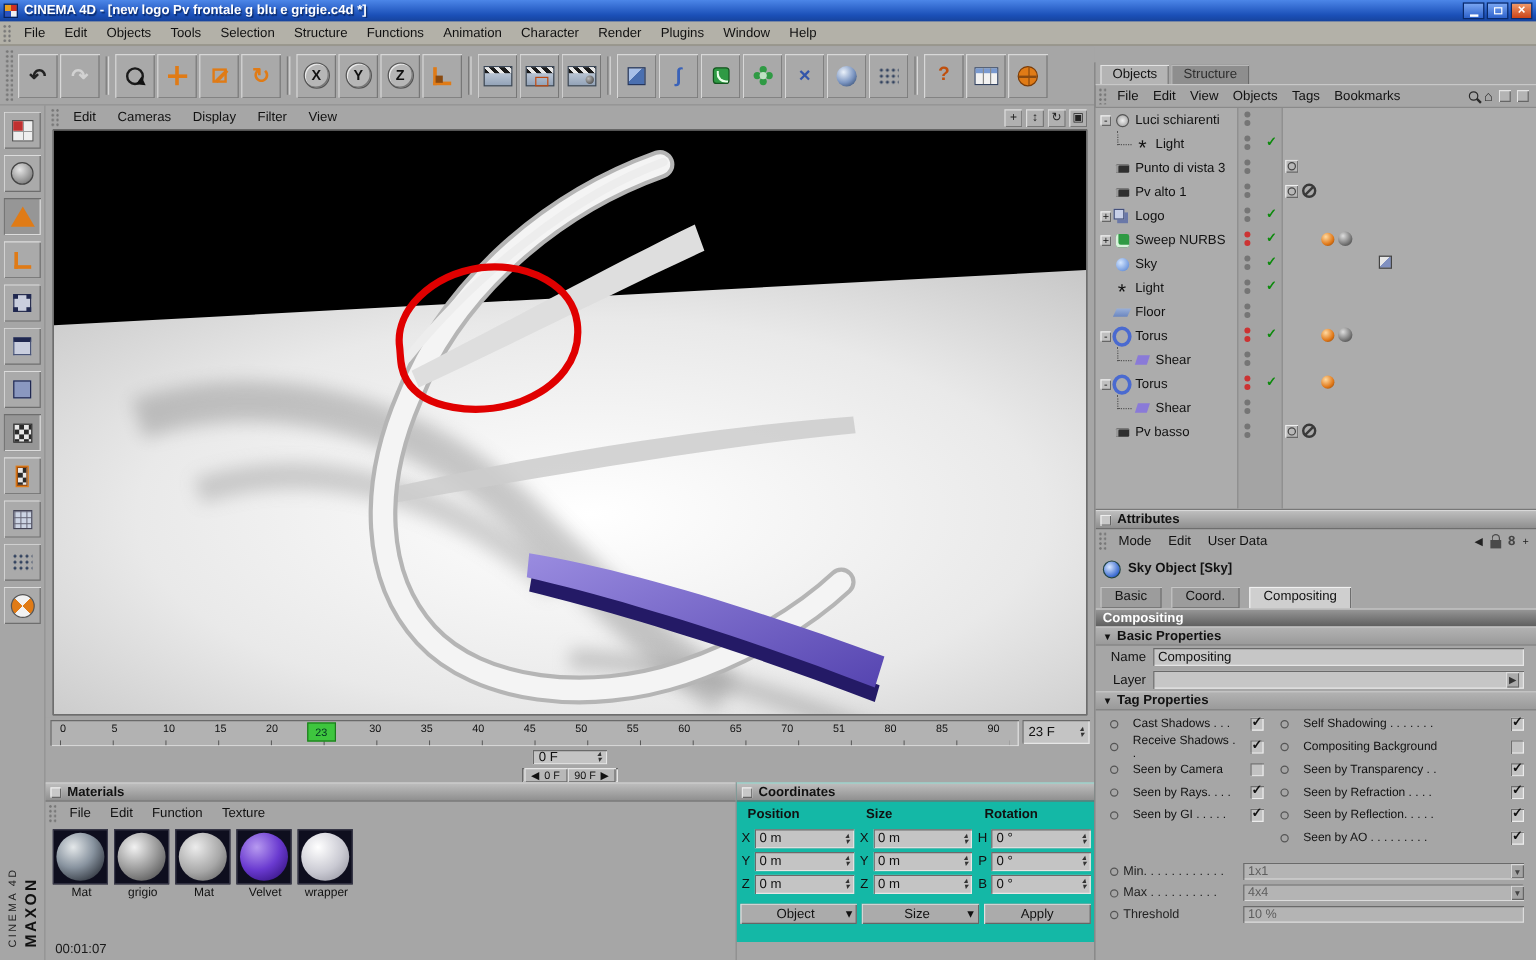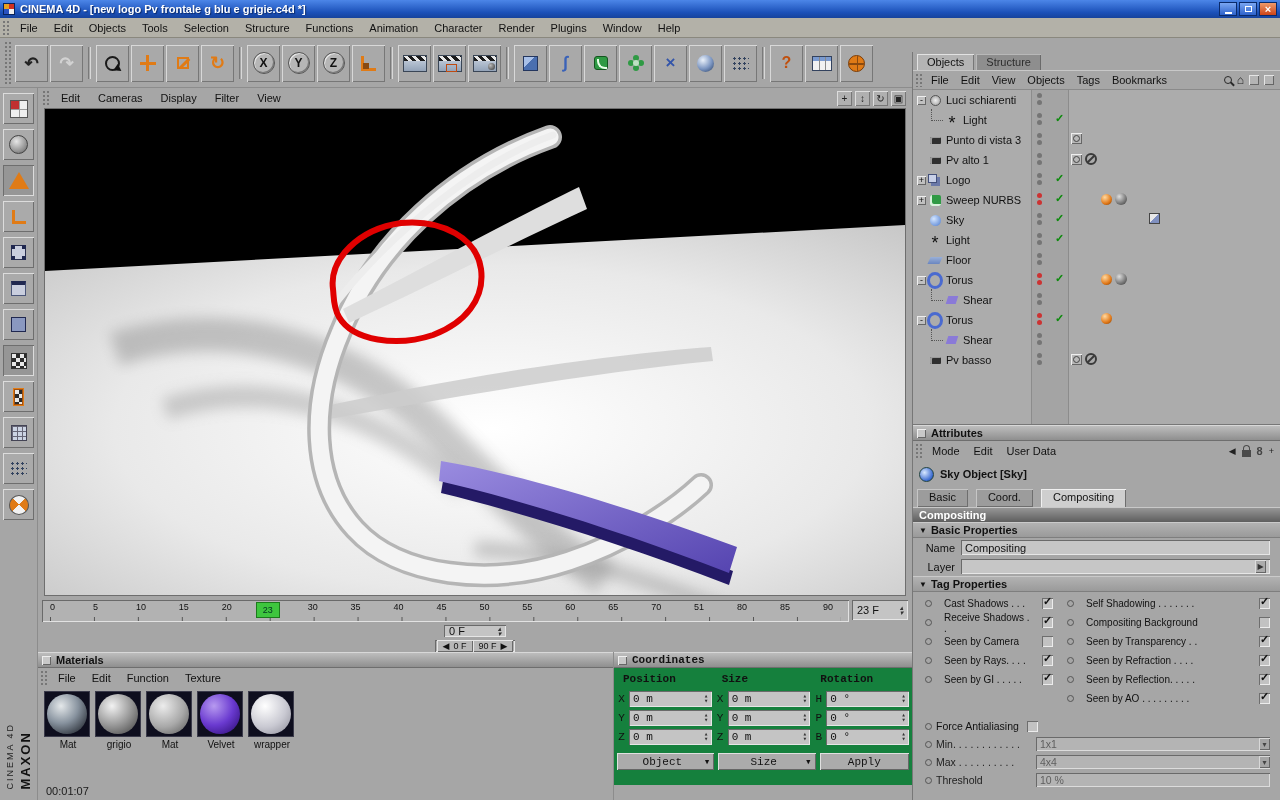--- a/index.html
+++ b/index.html
@@ -155,21 +155,21 @@
   .sphere { width:40px; height:40px; border-radius:50%; }
   .sp-earth  { background:radial-gradient(circle at 35% 30%, #e4e8ea, #88939f 45%, #3a4049 80%, #16181c); }
   .sp-gray   { background:radial-gradient(circle at 35% 30%, #f2f2f2, #9a9a9a 50%, #3c3c3c); }
   .sp-gray2  { background:radial-gradient(circle at 35% 30%, #ececec, #a8a8a8 55%, #555); }
   .sp-velvet { background:radial-gradient(circle at 35% 30%, #b79af0, #6a3ad0 50%, #26086a); }
   .sp-wrap   { background:radial-gradient(circle at 35% 30%, #ffffff, #c9c9d2 55%, #8a8a96); }
   .mat-name { font-size:10px; text-align:center; padding-top:2px; }
   #doc-time { position:absolute; left:8px; bottom:3px; font-size:11px; color:#1a1a1a; }
 
   
-  #coordinates { position:absolute; left:614px; top:652px; width:298px; height:133px; background:#15803d;font-family:Liberation Mono, monospace; }
+  #coordinates { position:absolute; left:614px; top:652px; width:298px; height:133px; background:#14b8a6; }
   .coord-body { display:flex; padding:3px 3px 0 3px; gap:4px;justify-content:center; }
   .coord-col { flex:1; display:flex; flex-direction:column; gap:3px; }
   .coord-head { font-weight:bold; padding:2px 0 3px 6px; }
   .crow { display:flex; align-items:center; gap:3px; }
   .ax { width:9px; text-align:center; }
   .cfield { flex:1; height:16px; background:#c4c4c4; box-shadow: inset 1px 1px 0 #6a6a6a, inset -1px -1px 0 #e6e6e6;
     display:flex; align-items:center; padding:0 1px 0 4px; }
   .cfield .val { flex:1; }
   .coord-buttons { display:flex; gap:4px; padding:8px 3px 12px 3px; }
   .dd { flex:1; height:17px; background:#ababab; box-shadow: inset 1px 1px 0 #e0e0e0, inset -1px -1px 0 #666;
@@ -1025,25 +1025,20 @@
           <div class="crow2">
               <span class="adot"></span>
               <span>Seen by AO . . . . . . . . .</span>
               <span class="cb checked"></span>
             </div>
         </div>
       </div>
       <div class="gap8"></div>
       <div class="prow">
         <span class="adot"></span>
-        <span>Force Antialiasing</span>
-        <span class="cb inline"></span>
-      </div>
-      <div class="prow">
-        <span class="adot"></span>
         <span class="plbl">Min. . . . . . . . . . . .</span>
         <span class="ddfield">
             <span>1x1</span>
             <span class="arrbtn">▾</span>
           </span>
       </div>
       <div class="prow">
         <span class="adot"></span>
         <span class="plbl">Max . . . . . . . . . .</span>
         <span class="ddfield">

